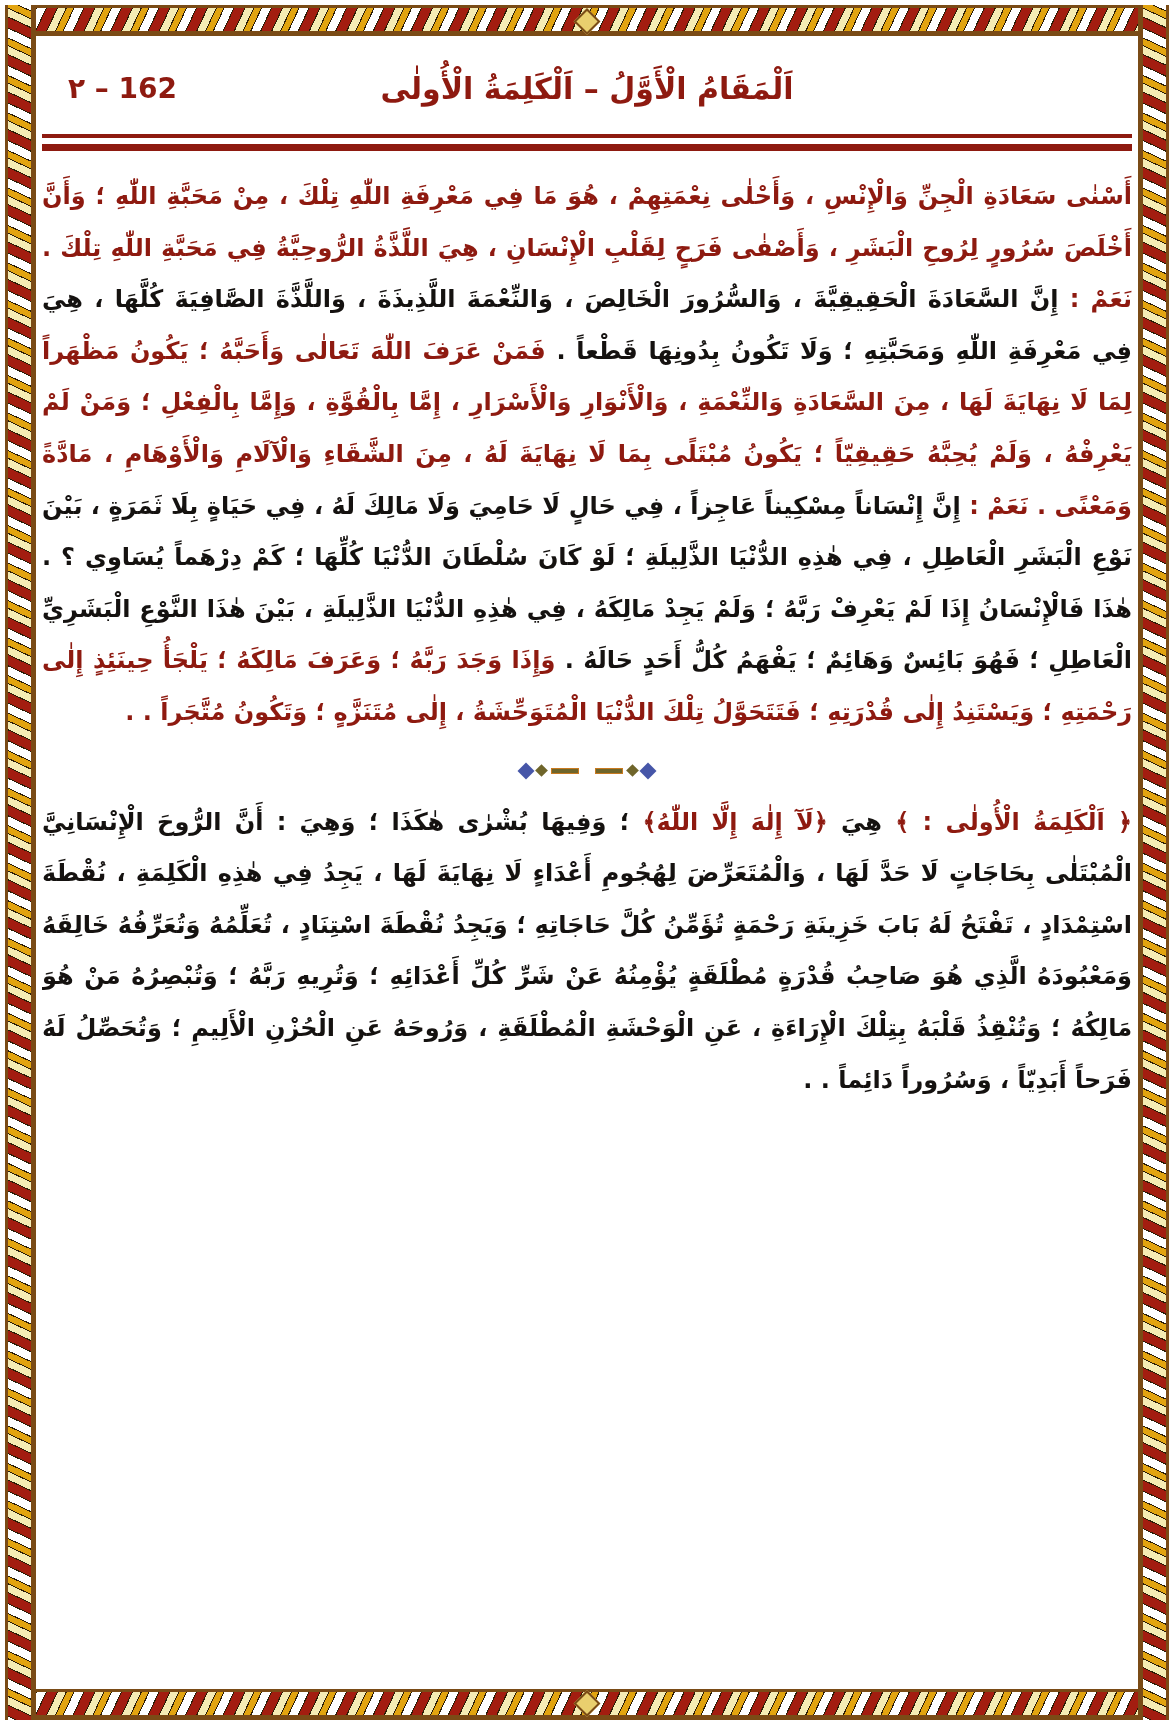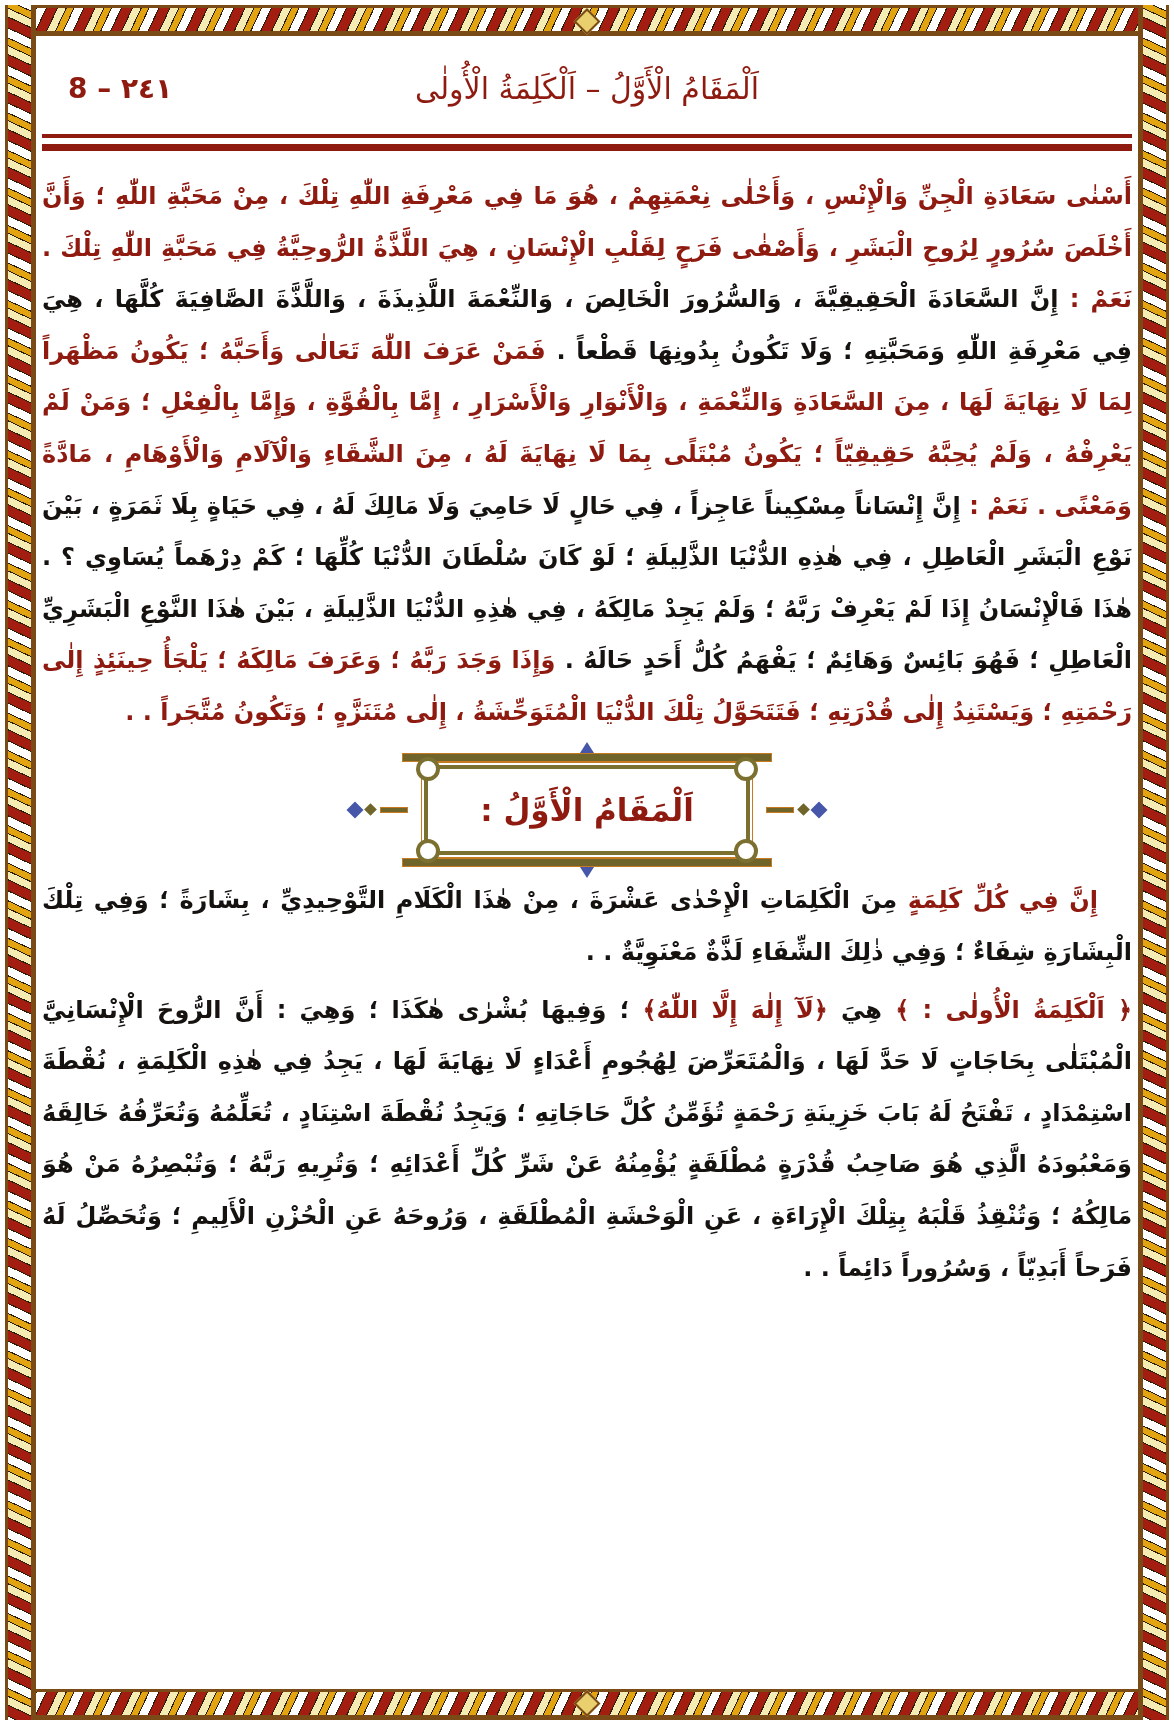--- a/index.html
+++ b/index.html
@@ -41,21 +41,21 @@
   }
   .border-diamond.top{top:12px;}
   .border-diamond.bottom{bottom:12px;}
   
   .content{
     position:absolute;top:36px;left:42px;right:42px;bottom:42px;
     direction:rtl;overflow:hidden;
   }
   .header{position:relative;margin-top:24px;height:58px;}
   .header-title{
-    text-align:center;color:#8e1a10;font-weight:normal;
+    text-align:center;color:#8e1a10;font-weight:bold;
     font-size:30px;letter-spacing:0;line-height:58px;
   }
   .page-number{
     position:absolute;left:26px;top:0;color:#8e1a10;font-weight:bold;
     font-size:28px;line-height:58px;direction:ltr;unicode-bidi:embed;
   }
   .double-rule{
     margin-top:16px;height:6px;
     border-top:4px solid #8e1a10;border-bottom:7px solid #8e1a10;
   }
@@ -119,51 +119,39 @@
   <div class="strip strip-h strip-bottom"></div>
   <div class="strip strip-v strip-left"></div>
   <div class="strip strip-v strip-right"></div>
   <div class="border-diamond top"></div>
   <div class="border-diamond bottom"></div>
 
   <div class="content">
 
     <div class="header">
       <div class="header-title">اَلْمَقَامُ الْأَوَّلُ – اَلْكَلِمَةُ الْأُولٰى</div>
-      <div class="page-number">8 – ٢٤١</div>
+      <div class="page-number">٢ – 162</div>
     </div>
     <div class="double-rule"></div>
 
     <div class="body-text">
 
       <p class="para"><span class="seg-red">أَسْنٰى سَعَادَةِ الْجِنِّ وَالْإِنْسِ ، وَأَحْلٰى نِعْمَتِهِمْ ، هُوَ مَا فِي مَعْرِفَةِ اللّٰهِ تِلْكَ ، مِنْ مَحَبَّةِ اللّٰهِ ؛ وَأَنَّ أَخْلَصَ سُرُورٍ لِرُوحِ الْبَشَرِ ، وَأَصْفٰى فَرَحٍ لِقَلْبِ الْإِنْسَانِ ، هِيَ اللَّذَّةُ الرُّوحِيَّةُ فِي مَحَبَّةِ اللّٰهِ تِلْكَ . نَعَمْ : </span><span class="seg-black">إِنَّ السَّعَادَةَ الْحَقِيقِيَّةَ ، وَالسُّرُورَ الْخَالِصَ ، وَالنِّعْمَةَ اللَّذِيذَةَ ، وَاللَّذَّةَ الصَّافِيَةَ كُلَّهَا ، هِيَ فِي مَعْرِفَةِ اللّٰهِ وَمَحَبَّتِهِ ؛ وَلَا تَكُونُ بِدُونِهَا قَطْعاً . </span><span class="seg-red">فَمَنْ عَرَفَ اللّٰهَ تَعَالٰى وَأَحَبَّهُ ؛ يَكُونُ مَظْهَراً لِمَا لَا نِهَايَةَ لَهَا ، مِنَ السَّعَادَةِ وَالنِّعْمَةِ ، وَالْأَنْوَارِ وَالْأَسْرَارِ ، إِمَّا بِالْقُوَّةِ ، وَإِمَّا بِالْفِعْلِ ؛ وَمَنْ لَمْ يَعْرِفْهُ ، وَلَمْ يُحِبَّهُ حَقِيقِيّاً ؛ يَكُونُ مُبْتَلًى بِمَا لَا نِهَايَةَ لَهُ ، مِنَ الشَّقَاءِ وَالْآلَامِ وَالْأَوْهَامِ ، مَادَّةً وَمَعْنًى . نَعَمْ : </span><span class="seg-black">إِنَّ إِنْسَاناً مِسْكِيناً عَاجِزاً ، فِي حَالٍ لَا حَامِيَ وَلَا مَالِكَ لَهُ ، فِي حَيَاةٍ بِلَا ثَمَرَةٍ ، بَيْنَ نَوْعِ الْبَشَرِ الْعَاطِلِ ، فِي هٰذِهِ الدُّنْيَا الذَّلِيلَةِ ؛ لَوْ كَانَ سُلْطَانَ الدُّنْيَا كُلِّهَا ؛ كَمْ دِرْهَماً يُسَاوِي ؟ . هٰذَا فَالْإِنْسَانُ إِذَا لَمْ يَعْرِفْ رَبَّهُ ؛ وَلَمْ يَجِدْ مَالِكَهُ ، فِي هٰذِهِ الدُّنْيَا الذَّلِيلَةِ ، بَيْنَ هٰذَا النَّوْعِ الْبَشَرِيِّ الْعَاطِلِ ؛ فَهُوَ بَائِسٌ وَهَائِمٌ ؛ يَفْهَمُ كُلُّ أَحَدٍ حَالَهُ . </span><span class="seg-red">وَإِذَا وَجَدَ رَبَّهُ ؛ وَعَرَفَ مَالِكَهُ ؛ يَلْجَأُ حِينَئِذٍ إِلٰى رَحْمَتِهِ ؛ وَيَسْتَنِدُ إِلٰى قُدْرَتِهِ ؛ فَتَتَحَوَّلُ تِلْكَ الدُّنْيَا الْمُتَوَحِّشَةُ ، إِلٰى مُتَنَزَّهٍ ؛ وَتَكُونُ مُتَّجَراً . .</span></p>
 
       <div class="cartouche-row">
         <span class="side-orn">
           <span class="blue-d"></span>
           <span class="olive-d"></span>
           <span class="line"></span>
         </span>
-        <div class="cart-box">
-          <span class="bar top"></span>
-          <span class="bar bot"></span>
-          <span class="tulip top"></span>
-          <span class="tulip bot"></span>
-          <span class="cart-corner tl"></span>
-          <span class="cart-corner tr"></span>
-          <span class="cart-corner bl"></span>
-          <span class="cart-corner br"></span>
-          <div class="cart-title">اَلْمَقَامُ الْأَوَّلُ :</div>
-        </div>
         <span class="side-orn">
           <span class="line"></span>
           <span class="olive-d"></span>
           <span class="blue-d"></span>
         </span>
       </div>
 
-      <p class="para indent"><span class="seg-red">إِنَّ فِي كُلِّ كَلِمَةٍ </span><span class="seg-black">مِنَ الْكَلِمَاتِ الْإِحْدٰى عَشْرَةَ ، مِنْ هٰذَا الْكَلَامِ التَّوْحِيدِيِّ ، بِشَارَةً ؛ وَفِي تِلْكَ الْبِشَارَةِ شِفَاءٌ ؛ وَفِي ذٰلِكَ الشِّفَاءِ لَذَّةٌ مَعْنَوِيَّةٌ . .</span></p>
 
       <p class="para"><span class="seg-red">﴿ اَلْكَلِمَةُ الْأُولٰى : ﴾ </span><span class="seg-black">هِيَ </span><span class="seg-red">﴿لَآ إِلٰهَ إِلَّا اللّٰهُ﴾</span><span class="seg-black"> ؛ وَفِيهَا بُشْرٰى هٰكَذَا ؛ وَهِيَ : أَنَّ الرُّوحَ الْإِنْسَانِيَّ الْمُبْتَلٰى بِحَاجَاتٍ لَا حَدَّ لَهَا ، وَالْمُتَعَرِّضَ لِهُجُومِ أَعْدَاءٍ لَا نِهَايَةَ لَهَا ، يَجِدُ فِي هٰذِهِ الْكَلِمَةِ ، نُقْطَةَ اسْتِمْدَادٍ ، تَفْتَحُ لَهُ بَابَ خَزِينَةِ رَحْمَةٍ تُؤَمِّنُ كُلَّ حَاجَاتِهِ ؛ وَيَجِدُ نُقْطَةَ اسْتِنَادٍ ، تُعَلِّمُهُ وَتُعَرِّفُهُ خَالِقَهُ وَمَعْبُودَهُ الَّذِي هُوَ صَاحِبُ قُدْرَةٍ مُطْلَقَةٍ يُؤْمِنُهُ عَنْ شَرِّ كُلِّ أَعْدَائِهِ ؛ وَتُرِيهِ رَبَّهُ ؛ وَتُبْصِرُهُ مَنْ هُوَ مَالِكُهُ ؛ وَتُنْقِذُ قَلْبَهُ بِتِلْكَ الْإِرَاءَةِ ، عَنِ الْوَحْشَةِ الْمُطْلَقَةِ ، وَرُوحَهُ عَنِ الْحُزْنِ الْأَلِيمِ ؛ وَتُحَصِّلُ لَهُ فَرَحاً أَبَدِيّاً ، وَسُرُوراً دَائِماً . .</span></p>
 
     </div>
   </div>
 </div>
 
 </body></html>

